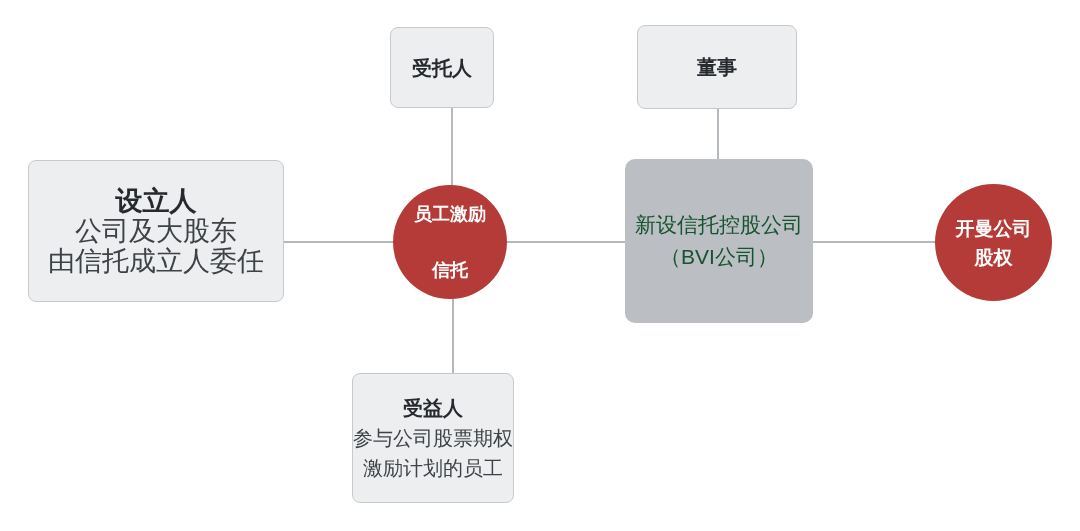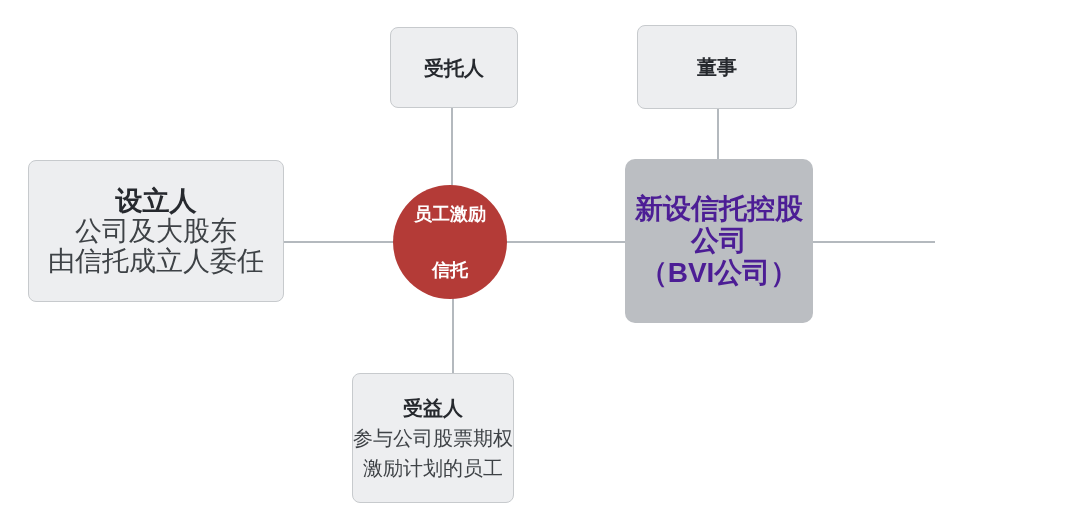--- a/index.html
+++ b/index.html
@@ -28,40 +28,40 @@
   }
   .box .bold{font-weight:700;color:#26292e;}
   
   .graybox{
     position:absolute;
     background:#bbbec2;
     border-radius:10px;
     display:flex;flex-direction:column;
     align-items:center;justify-content:center;
     text-align:center;
-    font-size:28px;line-height:32px;
-    font-weight:700;color:#4c1d95;
+    font-size:21px;line-height:32px;
+    font-weight:400;color:#14532d;
     box-sizing:border-box;
   }
   
   .circle{
     position:absolute;
     background:#b43b37;
     border-radius:50%;
     display:flex;flex-direction:column;
     align-items:center;justify-content:center;
     text-align:center;
     color:#ffffff;font-weight:700;
     box-sizing:border-box;
   }
   .circle.trust{left:393px;top:185px;width:114px;height:114px;font-size:18px;}
   .circle.trust .l1{margin-bottom:32px;}
   .circle.cayman{left:935px;top:184px;width:117px;height:117px;font-size:19px;line-height:29px;}
   
-  .node-trustee{left:390px;top:27px;width:128px;height:81px;}
+  .node-trustee{left:390px;top:27px;width:104px;height:81px;}
   .node-director{left:637px;top:25px;width:160px;height:84px;}
   .node-settlor{left:28px;top:160px;width:256px;height:142px;font-size:27px;line-height:30px;}
   .node-bvi{left:625px;top:159px;width:188px;height:164px;}
   .node-beneficiary{left:352px;top:373px;width:162px;height:130px;}
   
   .conn-trustee-trust{left:451px;top:108px;height:79px;}
   .conn-director-bvi{left:717px;top:109px;height:50px;}
   .conn-settlor-trust{left:284px;top:241px;width:110px;}
   .conn-trust-bvi{left:506px;top:241px;width:119px;}
   .conn-bvi-cayman{left:813px;top:241px;width:122px;}
@@ -96,20 +96,24 @@
   <div class="circle trust">
     <span class="l1">员工激励</span>
     <span>信托</span>
   </div>
 
   <div class="graybox node-bvi">
     <span>新设信托控股公司</span>
     <span>（BVI公司）</span>
   </div>
 
+  <div class="circle cayman">
+    <span>开曼公司</span>
+    <span>股权</span>
+  </div>
 
   <div class="box node-beneficiary">
     <span class="bold">受益人</span>
     <span>参与公司股票期权</span>
     <span>激励计划的员工</span>
   </div>
 
 </div>
 
 </body></html>

